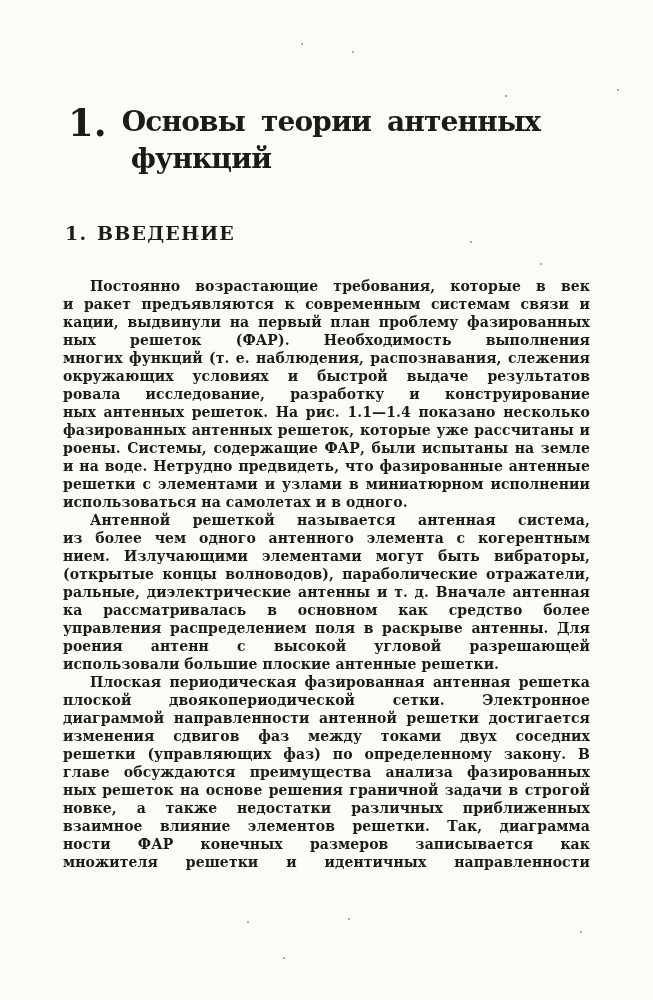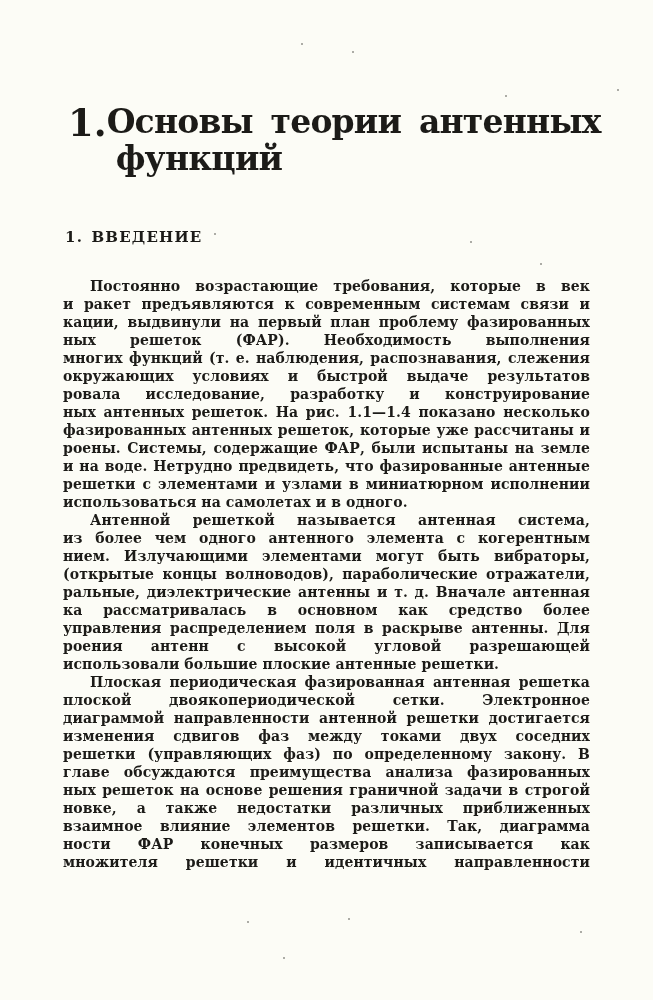--- a/index.html
+++ b/index.html
@@ -20,33 +20,34 @@
     display: flex;
     align-items: flex-start;
   }
   .chnum {
     font-size: 37px;
     font-weight: 700;
     line-height: 40px;
     letter-spacing: 0;
   }
   .chtitle {
-    font-size: 33px;
+    margin-left: 15px;
+    font-size: 28px;
     font-weight: 700;
     line-height: 37px;
     letter-spacing: -0.8px;
     word-spacing: 7px;
     white-space: nowrap;
   }
   .chtitle .t2 { margin-left: 9px; }
   .sect {
     position: absolute;
     left: 65px;
-    top: 228px;
-    font-size: 15px;
+    top: 222px;
+    font-size: 19px;
     font-weight: 700;
     letter-spacing: 1.2px;
     word-spacing: 2px;
     white-space: nowrap;
   }
   .bodytext {
     position: absolute;
     left: 63px;
     top: 277px;
     width: 527px;

